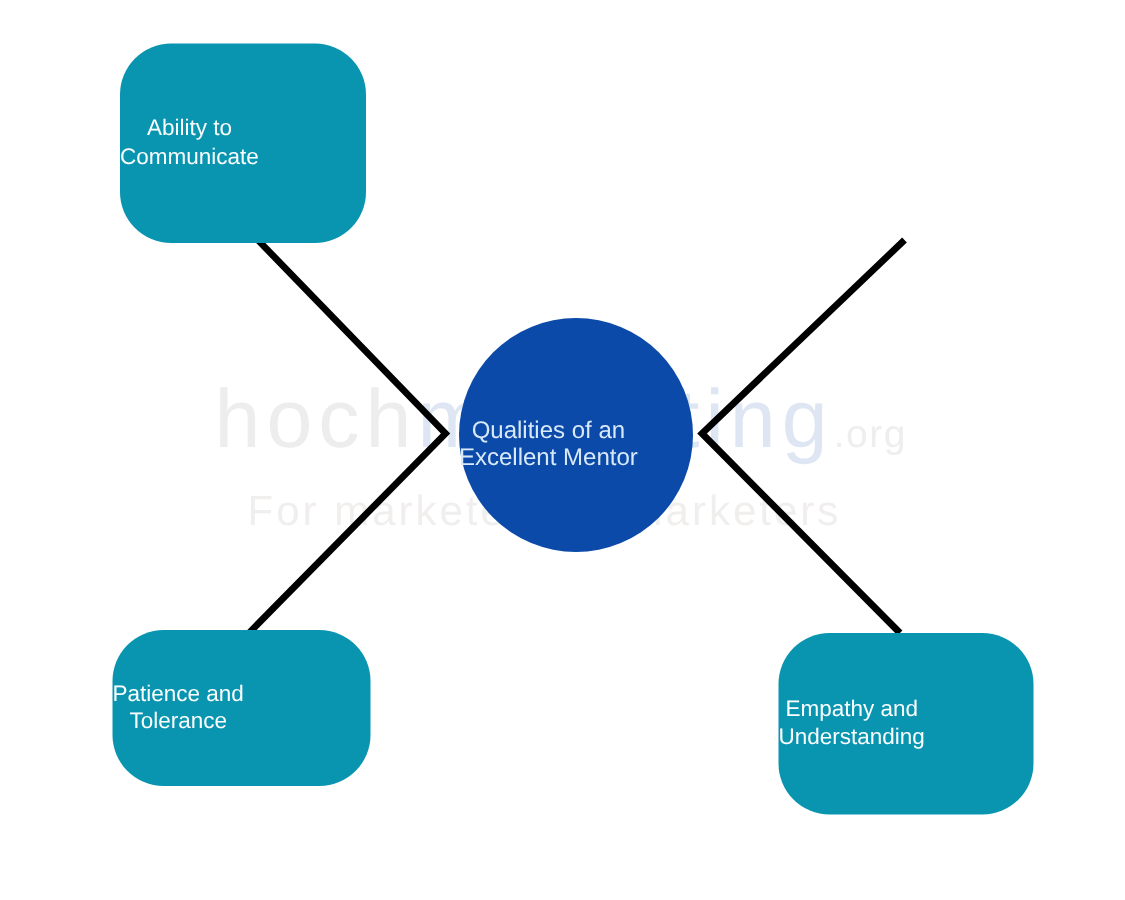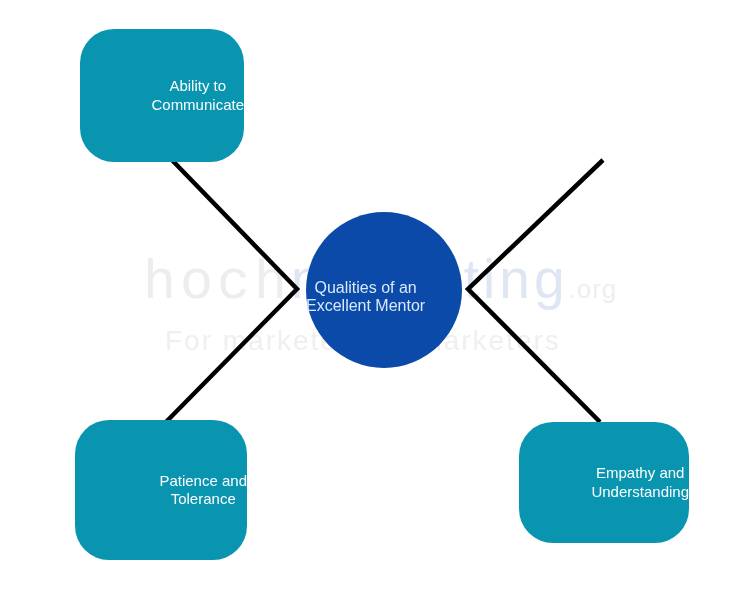--- a/index.html
+++ b/index.html
@@ -4,38 +4,38 @@
 <style>
   html,body { margin:0; padding:0; background:#ffffff; }
   .stage {
     position:relative; width:750px; height:600px; background:#ffffff;
     overflow:hidden; font-family:"Liberation Sans","DejaVu Sans",sans-serif;
   }
 
   
   .watermark { position:absolute; left:143px; top:252px; z-index:1; white-space:nowrap; pointer-events:none; }
   .wm-line1 { font-size:55px; line-height:55px; letter-spacing:4px; }
-  .wm-gray { color:#ededee;font-family:Liberation Mono, monospace; }
+  .wm-gray { color:#ededee; }
   .wm-blue { color:#dee6f3; }
   .wm-tld  { font-size:26px; letter-spacing:1px; color:#efeeee; }
   .wm-tagline { margin-top:8px; margin-left:22px; font-size:28px; letter-spacing:2px; color:#f1efee; }
 
   
   .connectors { position:absolute; left:0; top:0; z-index:2; }
   .connectors path { stroke:#000000; stroke-width:4.5; fill:none; stroke-linejoin:miter; }
 
   
   .node {
-    position:absolute; z-index:3; display:flex; align-items:center; justify-content:flex-end;
+    position:absolute; z-index:3; display:flex; align-items:center; justify-content:flex-start;
     text-align:center; background:#0994af; border-radius:34px;
     color:#fbfeff; font-size:15px; line-height:1.22; white-space:pre-line;
   }
   .node-tl { left:80px;  top:29px;  width:164px; height:133px; }
   .node-tr { left:518px; top:29px;  width:170px; height:133px; }
-  .node-bl { left:75px;  top:420px; width:172px; height:140px; }
+  .node-bl { left:75px;  top:420px; width:172px; height:104px; }
   .node-br { left:519px; top:422px; width:170px; height:121px; }
 
   
   .center-node {
     position:absolute; left:306px; top:212px; width:156px; height:156px; z-index:3;
     border-radius:50%; background:#0b4aa8;
     display:flex; align-items:center; text-align:center;
     color:#d8e9f9; font-size:16px; line-height:1.15; white-space:pre-line;
     padding-top:14px; box-sizing:border-box;
   }

